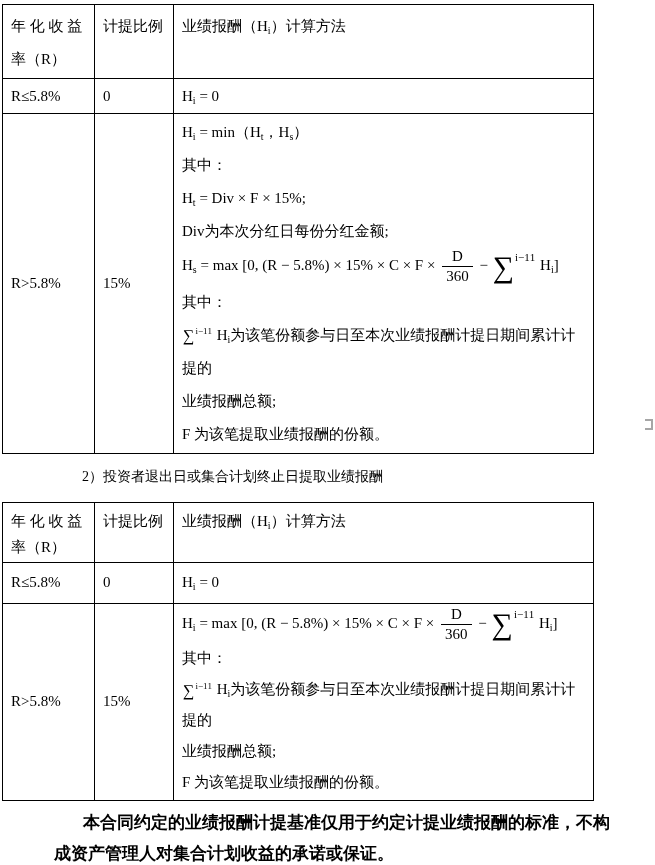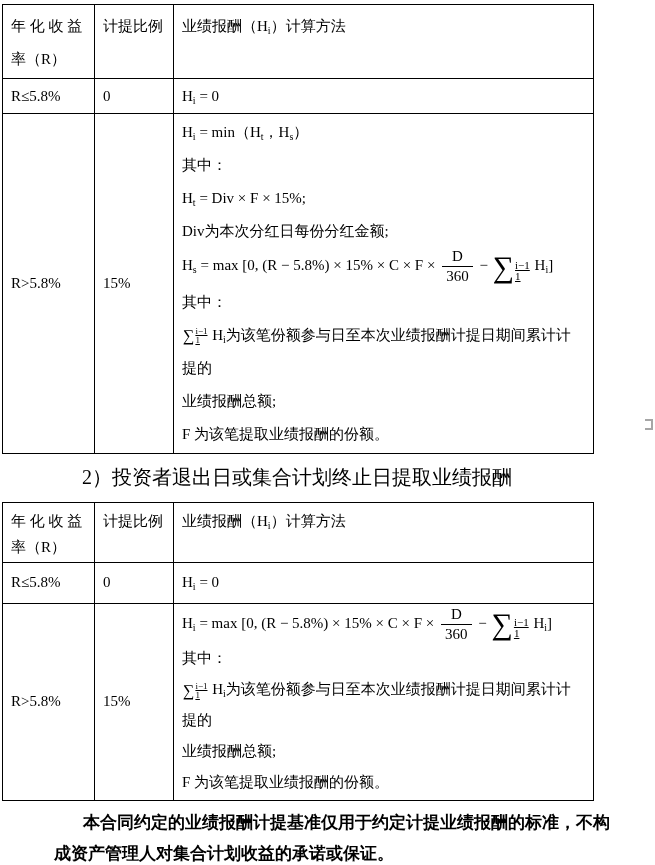--- a/index.html
+++ b/index.html
@@ -27,29 +27,29 @@
   .t2 .lines p{line-height:31px;}
 
   
   sub,sup{font-size:10px;line-height:0;}
   sub{vertical-align:-3px;}
   .frac{display:inline-block;vertical-align:middle;text-align:center;margin:0 3px;line-height:1.15;}
   .frac .num{display:block;padding:0 4px 1px;border-bottom:1px solid #000;}
   .frac .den{display:block;padding:1px 4px 0;}
   .sum{display:inline-flex;align-items:center;vertical-align:middle;margin:0 1px;}
   .sum .sigma{line-height:1;}
-  .sum .lims{display:inline-flex;flex-direction:column;justify-content:flex-end;
-    font-size:10px;line-height:1;margin-left:1px;text-decoration:underline;}
+  .sum .lims{display:inline-flex;flex-direction:row;justify-content:flex-end;
+    font-size:10px;line-height:1;margin-left:1px;}
   .sum.big .sigma{font-size:30px;}
   .sum.big .lims{height:30px;font-size:11px;padding:1px 0;}
   .sum:not(.big) .sigma{font-size:16px;}
   .sum:not(.big) .lims{height:18px;font-size:9px;}
 
   
-  .mid{margin:8px 45px 0 54px;font-size:20px;}
+  .mid{margin:8px 45px 0 54px;font-size:14px;}
   .mid p{margin:0;line-height:30px;}
   .mid .p1{text-indent:28px;margin-top:2px;}
   .mid .p2{text-indent:29px;text-align:justify;}
   .footer{margin:6px 45px 0 54px;font-size:17px;font-weight:bold;}
   .footer p{margin:0;line-height:31px;text-indent:29px;text-align:justify;}
 
   
   .marker{position:absolute;left:645px;top:419px;width:8px;height:11px;
     border:2px solid #a6a6a6;border-left:none;box-sizing:border-box;}
 </style>

